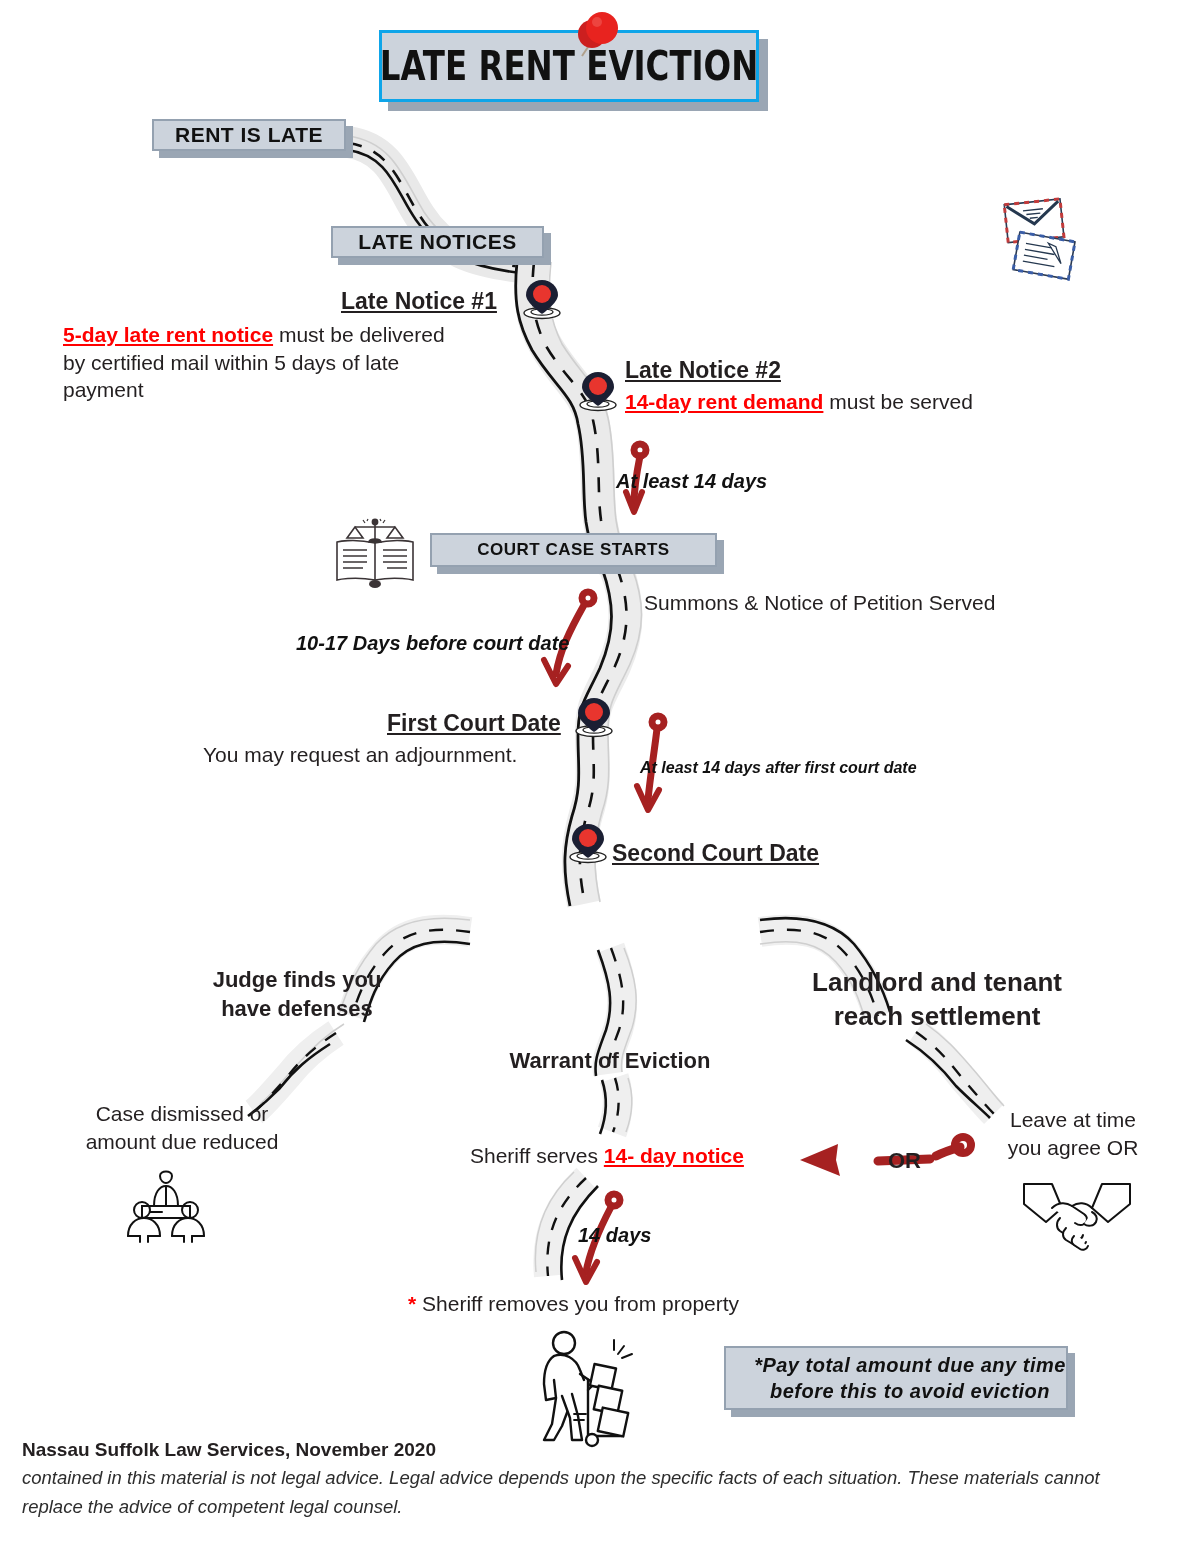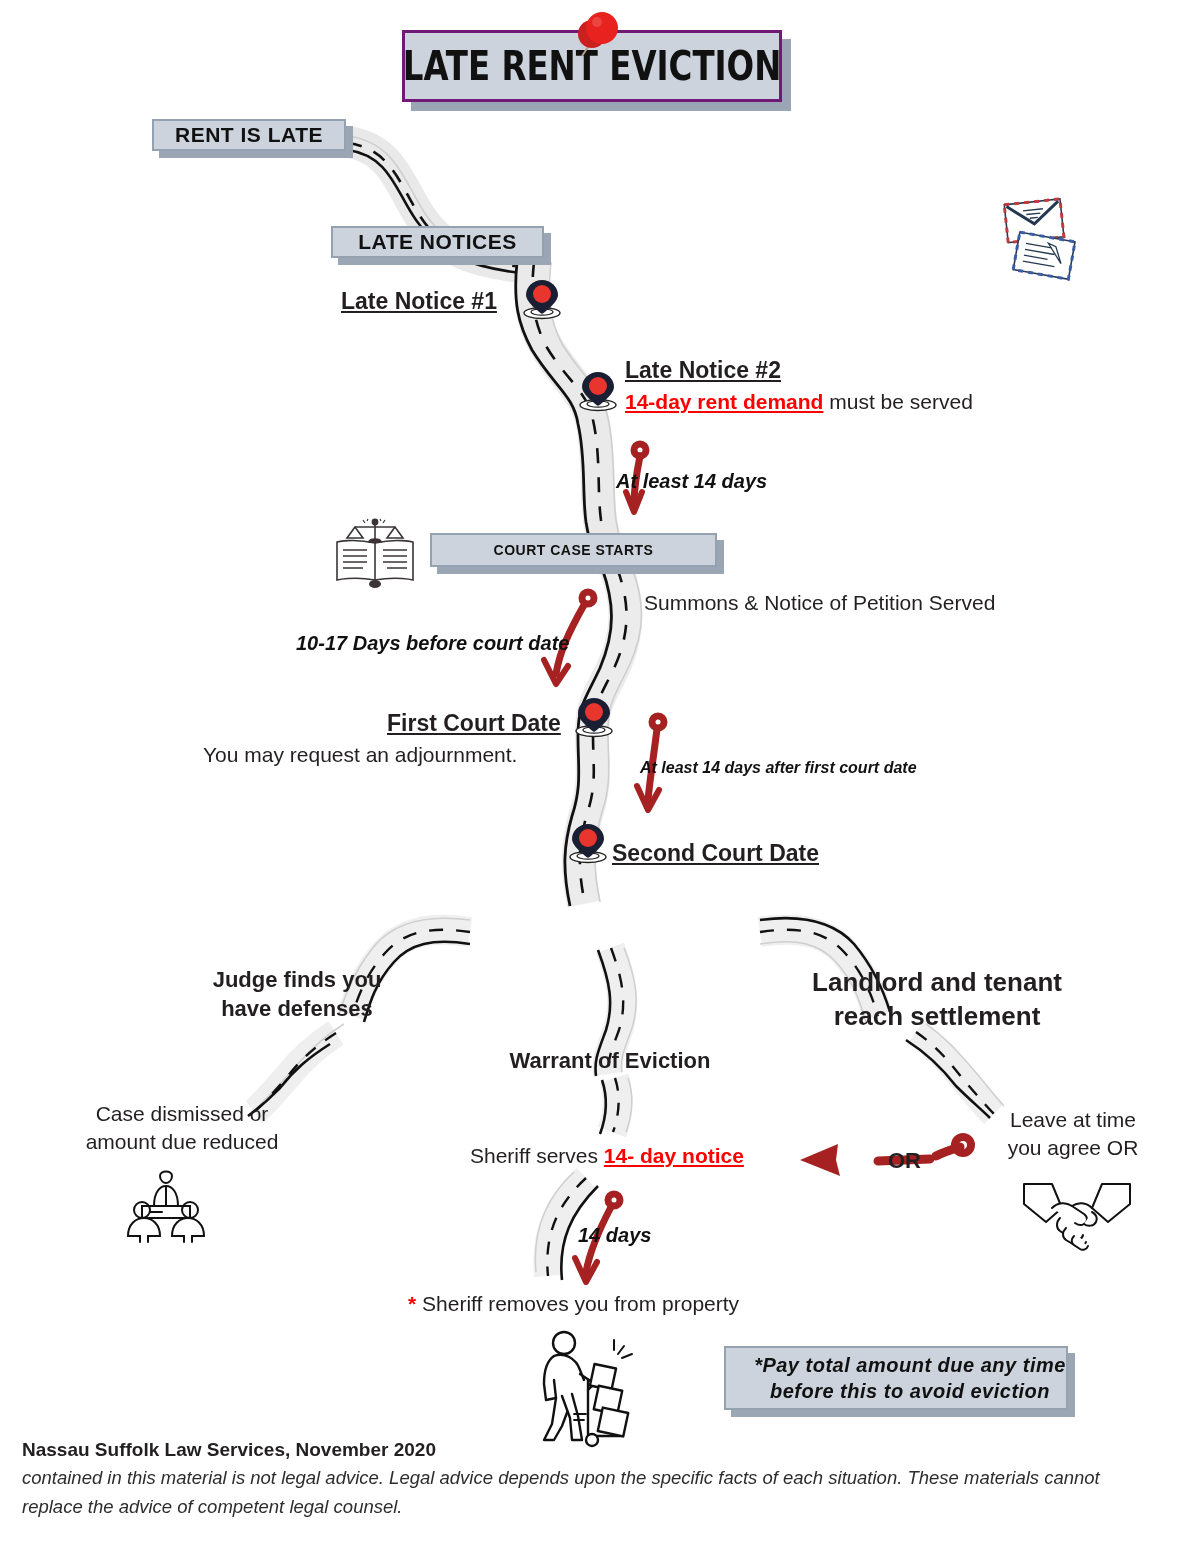--- a/index.html
+++ b/index.html
@@ -28,22 +28,22 @@
     box-sizing:border-box;
   }
   .plaque span{
     font-weight:bold;
     letter-spacing:.5px;
     color:#111111;
     white-space:nowrap;
   }
   
   #title-plaque{
-    left:402px;top:30px;width:380px;height:72px;
-    border:3px solid #701a75;
+    left:379px;top:30px;width:380px;height:72px;
+    border:3px solid #0ea5e9;
     box-shadow:9px 9px 0 0 #9aa6b4;
   }
   #title-plaque span{
     font-family:"DejaVu Sans Condensed","Liberation Sans Narrow","Liberation Sans",sans-serif;
     font-size:41px;font-weight:bold;letter-spacing:0px;
     transform:scaleX(.88);
   }
   
   .tx{position:absolute;line-height:1.32;}
   .b{font-weight:bold;}
@@ -181,21 +181,21 @@
 
   <div class="plaque" style="left:152px;top:119px;width:194px;height:32px;">
     <span style="font-size:21px;">RENT IS LATE</span>
   </div>
 
   <div class="plaque" style="left:331px;top:226px;width:213px;height:32px;">
     <span style="font-size:21px;">LATE NOTICES</span>
   </div>
 
   <div class="plaque" style="left:430px;top:533px;width:287px;height:34px;">
-    <span style="font-size:14px;">COURT CASE STARTS</span>
+    <span style="font-size:17px;">COURT CASE STARTS</span>
   </div>
 
 
 
   <svg style="position:absolute;left:984px;top:190px;width:96px;height:92px;" viewBox="0 0 96 92">
     <g transform="rotate(-6 48 30)">
       <rect x="22" y="12" width="56" height="38" fill="#fff" stroke="#2b3a52" stroke-width="1.6"></rect>
       <rect x="22" y="12" width="56" height="38" fill="none" stroke="#c23b3b" stroke-width="3" stroke-dasharray="5 5"></rect>
       <rect x="24" y="14" width="52" height="34" fill="#fff" stroke="none"></rect>
       <path d="M24,14 L50,34 L76,14" fill="none" stroke="#25384f" stroke-width="3"></path>
@@ -204,20 +204,25 @@
     <g transform="rotate(10 56 66)">
       <rect x="32" y="46" width="56" height="38" fill="#fff" stroke="#2b3a52" stroke-width="1.6"></rect>
       <rect x="32" y="46" width="56" height="38" fill="none" stroke="#3a5ea8" stroke-width="3" stroke-dasharray="5 5"></rect>
       <rect x="34" y="48" width="52" height="34" fill="#fff" stroke="none"></rect>
       <path d="M40,56 L66,56 M40,62 L70,62 M40,68 L64,68 M40,74 L72,74" stroke="#25384f" stroke-width="1.3"></path>
       <path d="M62,52 L78,70 L70,54 Z" fill="none" stroke="#25384f" stroke-width="1.3"></path>
     </g>
   </svg>
 
   <div class="tx hdr" style="left:341px;top:286px;">Late Notice #1</div>
+  <div class="tx body" style="left:63px;top:321px;width:460px;">
+    <span class="b u red">5-day late rent notice</span><span> must be delivered</span><br>
+    <span>by certified mail within 5 days of late</span><br>
+    <span>payment</span>
+  </div>
 
   <svg style="position:absolute;left:520px;top:276px;width:44px;height:46px;" viewBox="0 0 44 46">
     <ellipse cx="22" cy="37" rx="18" ry="5.5" fill="#fff" stroke="#222" stroke-width="1.4"></ellipse>
     <ellipse cx="22" cy="36" rx="11" ry="3.2" fill="#fff" stroke="#222" stroke-width="1.2"></ellipse>
     <path d="M22,4 C13,4 6,11 6,19 C6,27 22,38 22,38 C22,38 38,27 38,19 C38,11 31,4 22,4 Z" fill="#1b1f33"></path>
     <circle cx="22" cy="18" r="9" fill="#e8352e"></circle>
   </svg>
 
   <div class="tx hdr" style="left:625px;top:355px;">Late Notice #2</div>
   <div class="tx body" style="left:625px;top:388px;width:440px;">

